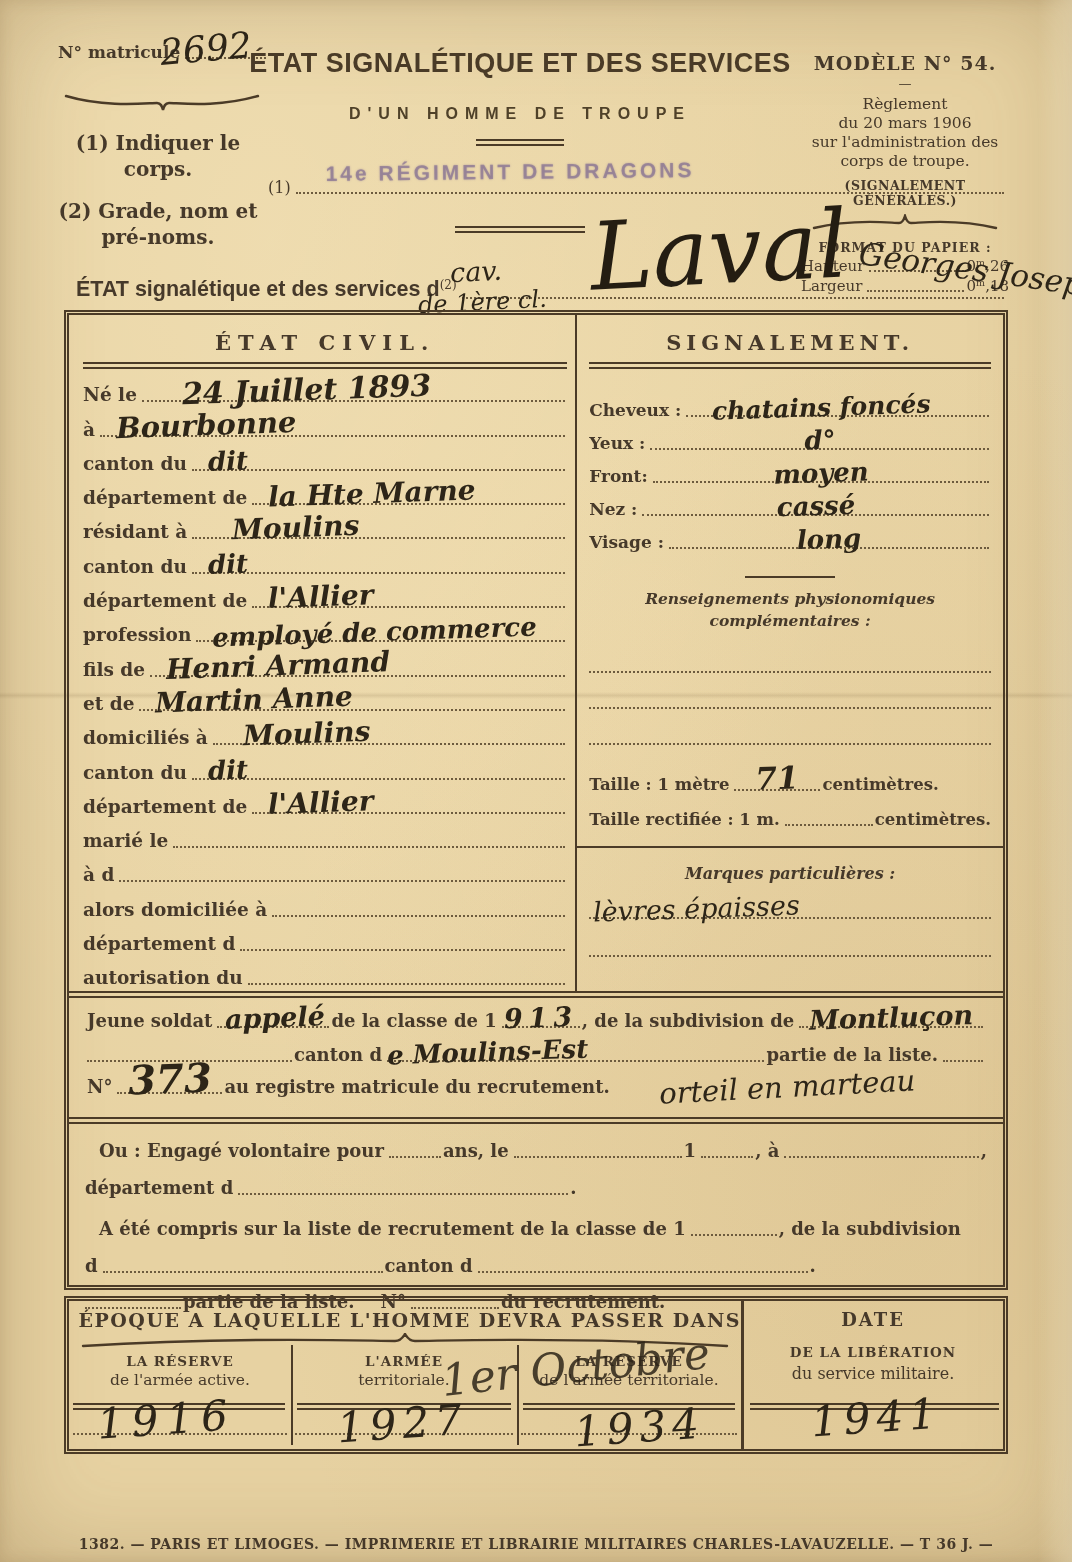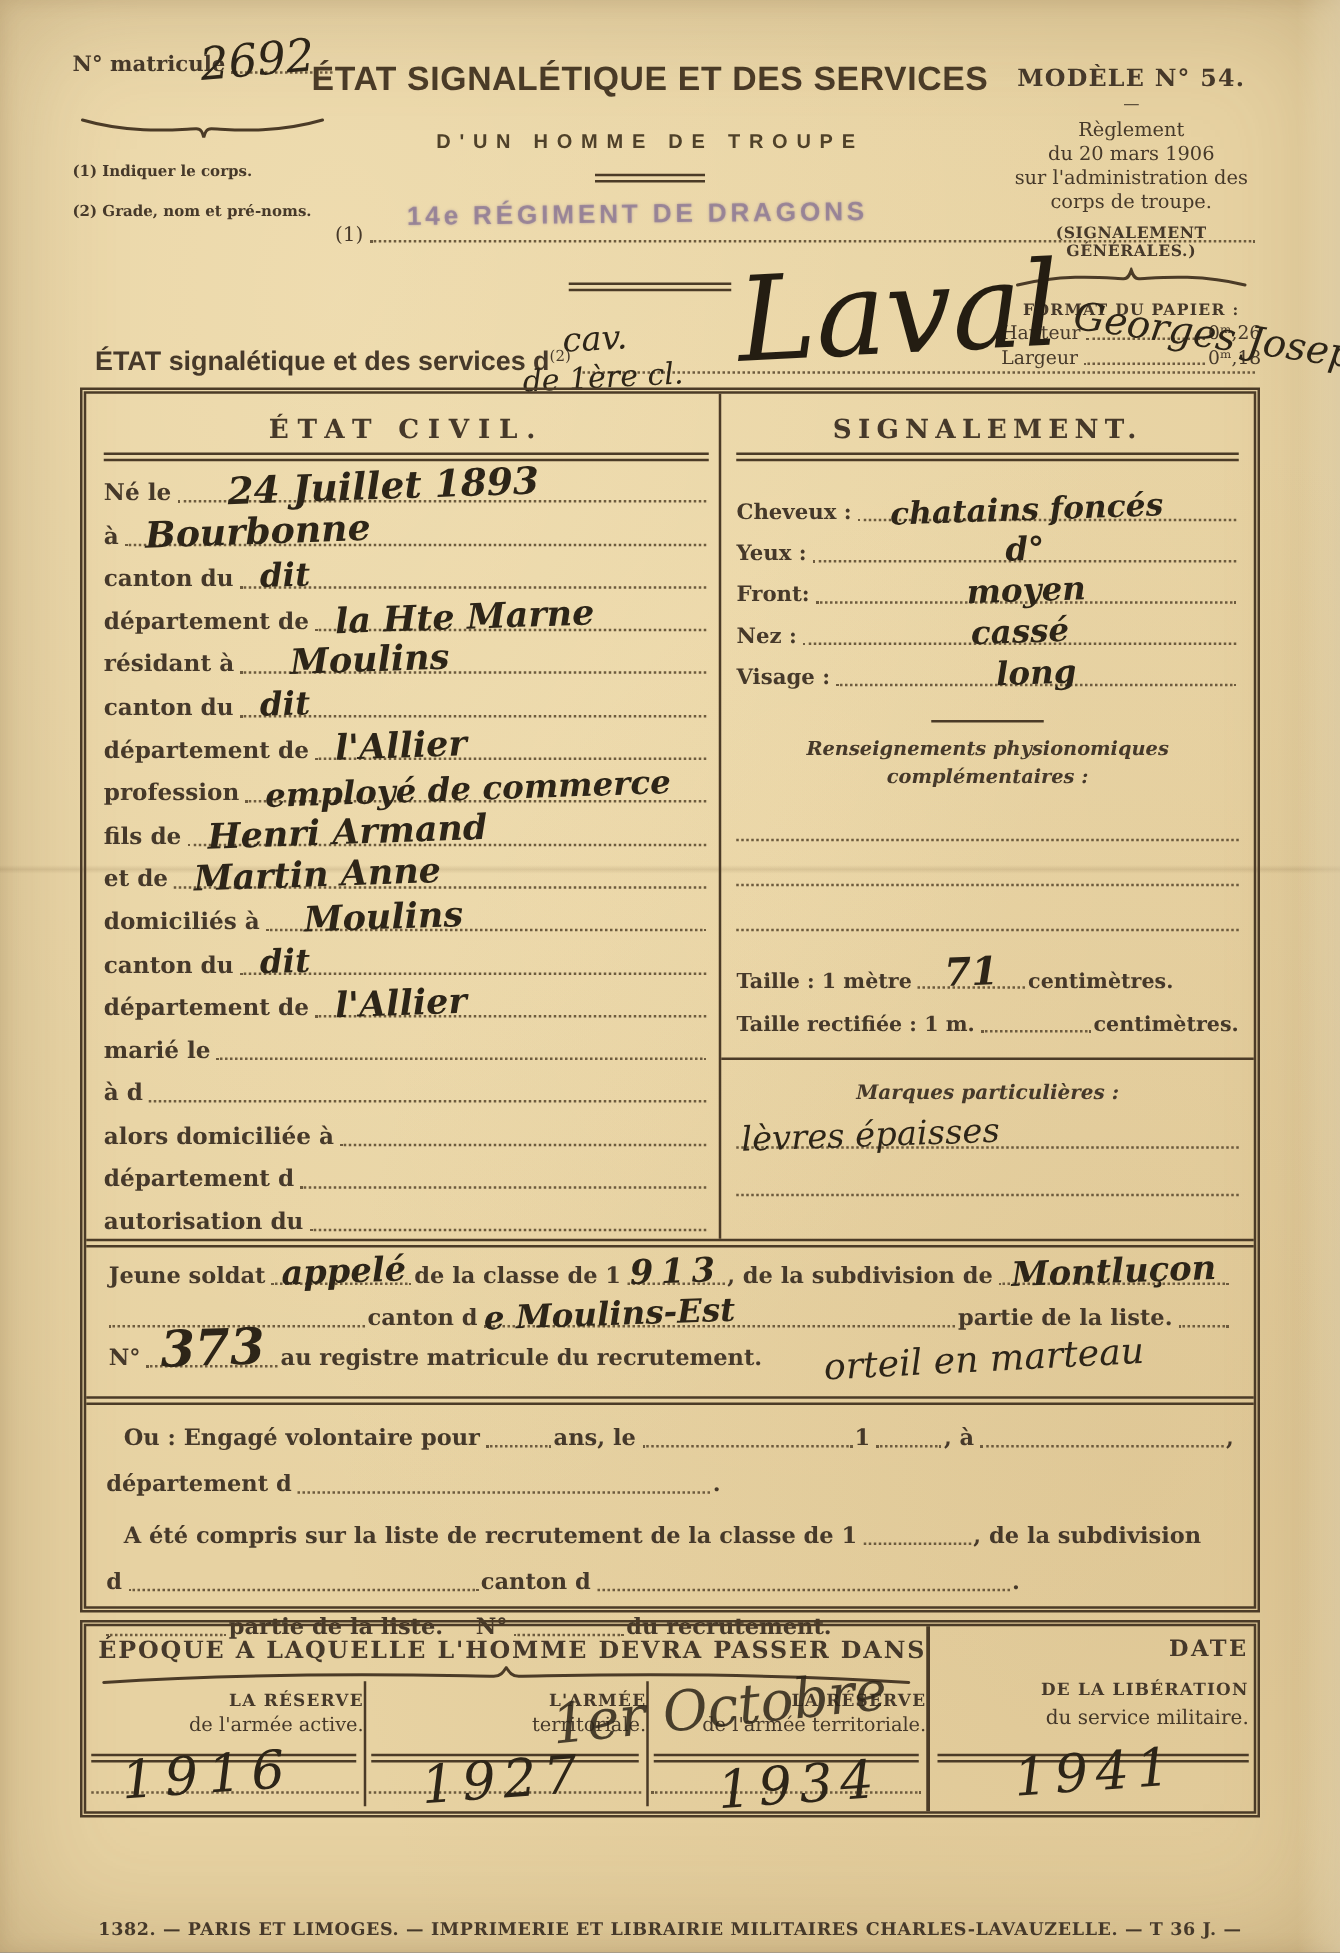--- a/index.html
+++ b/index.html
@@ -37,21 +37,21 @@
   .colR { flex:1; padding:0 12px; position:relative; }
   .colhead { font-size:21px; font-weight:bold; letter-spacing:7px; text-align:center; padding-top:15px; }
   .ec-line { height:34.3px; font-size:18.5px; font-weight:bold; }
   .sig-line { height:33px; font-size:17px; font-weight:bold; }
   .ital { font-style:italic; font-weight:bold; }
   .stamp { color:rgba(130,110,145,.62); font-weight:bold; letter-spacing:3px;
     font-family:"Liberation Sans", sans-serif; text-shadow:0 0 2px rgba(130,110,145,.55); }
   .epoque { position:absolute; left:64px; top:1296px; width:944px; height:158px;
     border:5px double #4b3b27; box-sizing:border-box; }
   .vd { position:absolute; width:2px; background:#4b3b27; }
-  .eph { position:absolute; text-align:right; }
+  .eph { position:absolute; text-align:center; }
   .eph .t1 { font-size:13.5px; font-weight:bold; letter-spacing:1px; }
   .eph .t2 { font-size:15.5px; margin-top:2px; }
   .underbar { position:absolute; top:102px; }
   .valdots { position:absolute; top:132px; border-bottom:2px dotted #6d5b3e; }
   .bigyear { position:absolute; font-size:42px; }
   svg.brace { stroke:#4b3b27; fill:none; stroke-width:2.4; stroke-linecap:round; }
 </style>
 </head>
 <body>
 
@@ -60,21 +60,21 @@
   <div class="edge-r"></div>
 
   <div class="abs line" style="left:58px; top:42px; width:210px;">
     <span class="lbl" style="font-size:17px; font-weight:bold;">N° matricule</span>
     <span class="dotfill"></span>
   </div>
   <div class="abs hw" style="left:160px; top:28px; font-size:36px; transform:rotate(-5deg);">2692</div>
   <svg class="abs brace" style="left:62px; top:90px;" width="200" height="22" viewBox="0 0 200 22">
     <path d="M4,6 C45,18 85,13 95,13 C99,13 100,16 101,20 C102,16 103,13 107,13 C117,13 155,18 196,6"></path>
   </svg>
-  <div class="abs" style="left:58px; top:130px; width:200px; font-size:12px; font-weight:bold; line-height:1.3;">
+  <div class="abs" style="left:58px; top:130px; width:200px; font-size:20px; font-weight:bold; line-height:1.3;text-align:center;">
     <div>(1) Indiquer le corps.</div>
     <div style="margin-top:16px;">(2) Grade, nom et pré-noms.</div>
   </div>
 
   <div class="abs ctr" style="left:240px; top:48px; width:560px;">
     <div class="sans b" style="font-size:27px; letter-spacing:.5px; color:#4a3b27;">ÉTAT SIGNALÉTIQUE ET DES SERVICES</div>
     <div class="sans b" style="font-size:16px; letter-spacing:7px; margin-top:26px; color:#4f4129;">D'UN HOMME DE TROUPE</div>
     <div class="rule2" style="width:88px; margin:16px auto 0;"></div>
   </div>
   <div class="abs stamp" style="left:320px; top:160px; width:380px; text-align:center; font-size:21px; transform:rotate(-.6deg);">14e RÉGIMENT DE DRAGONS</div>

